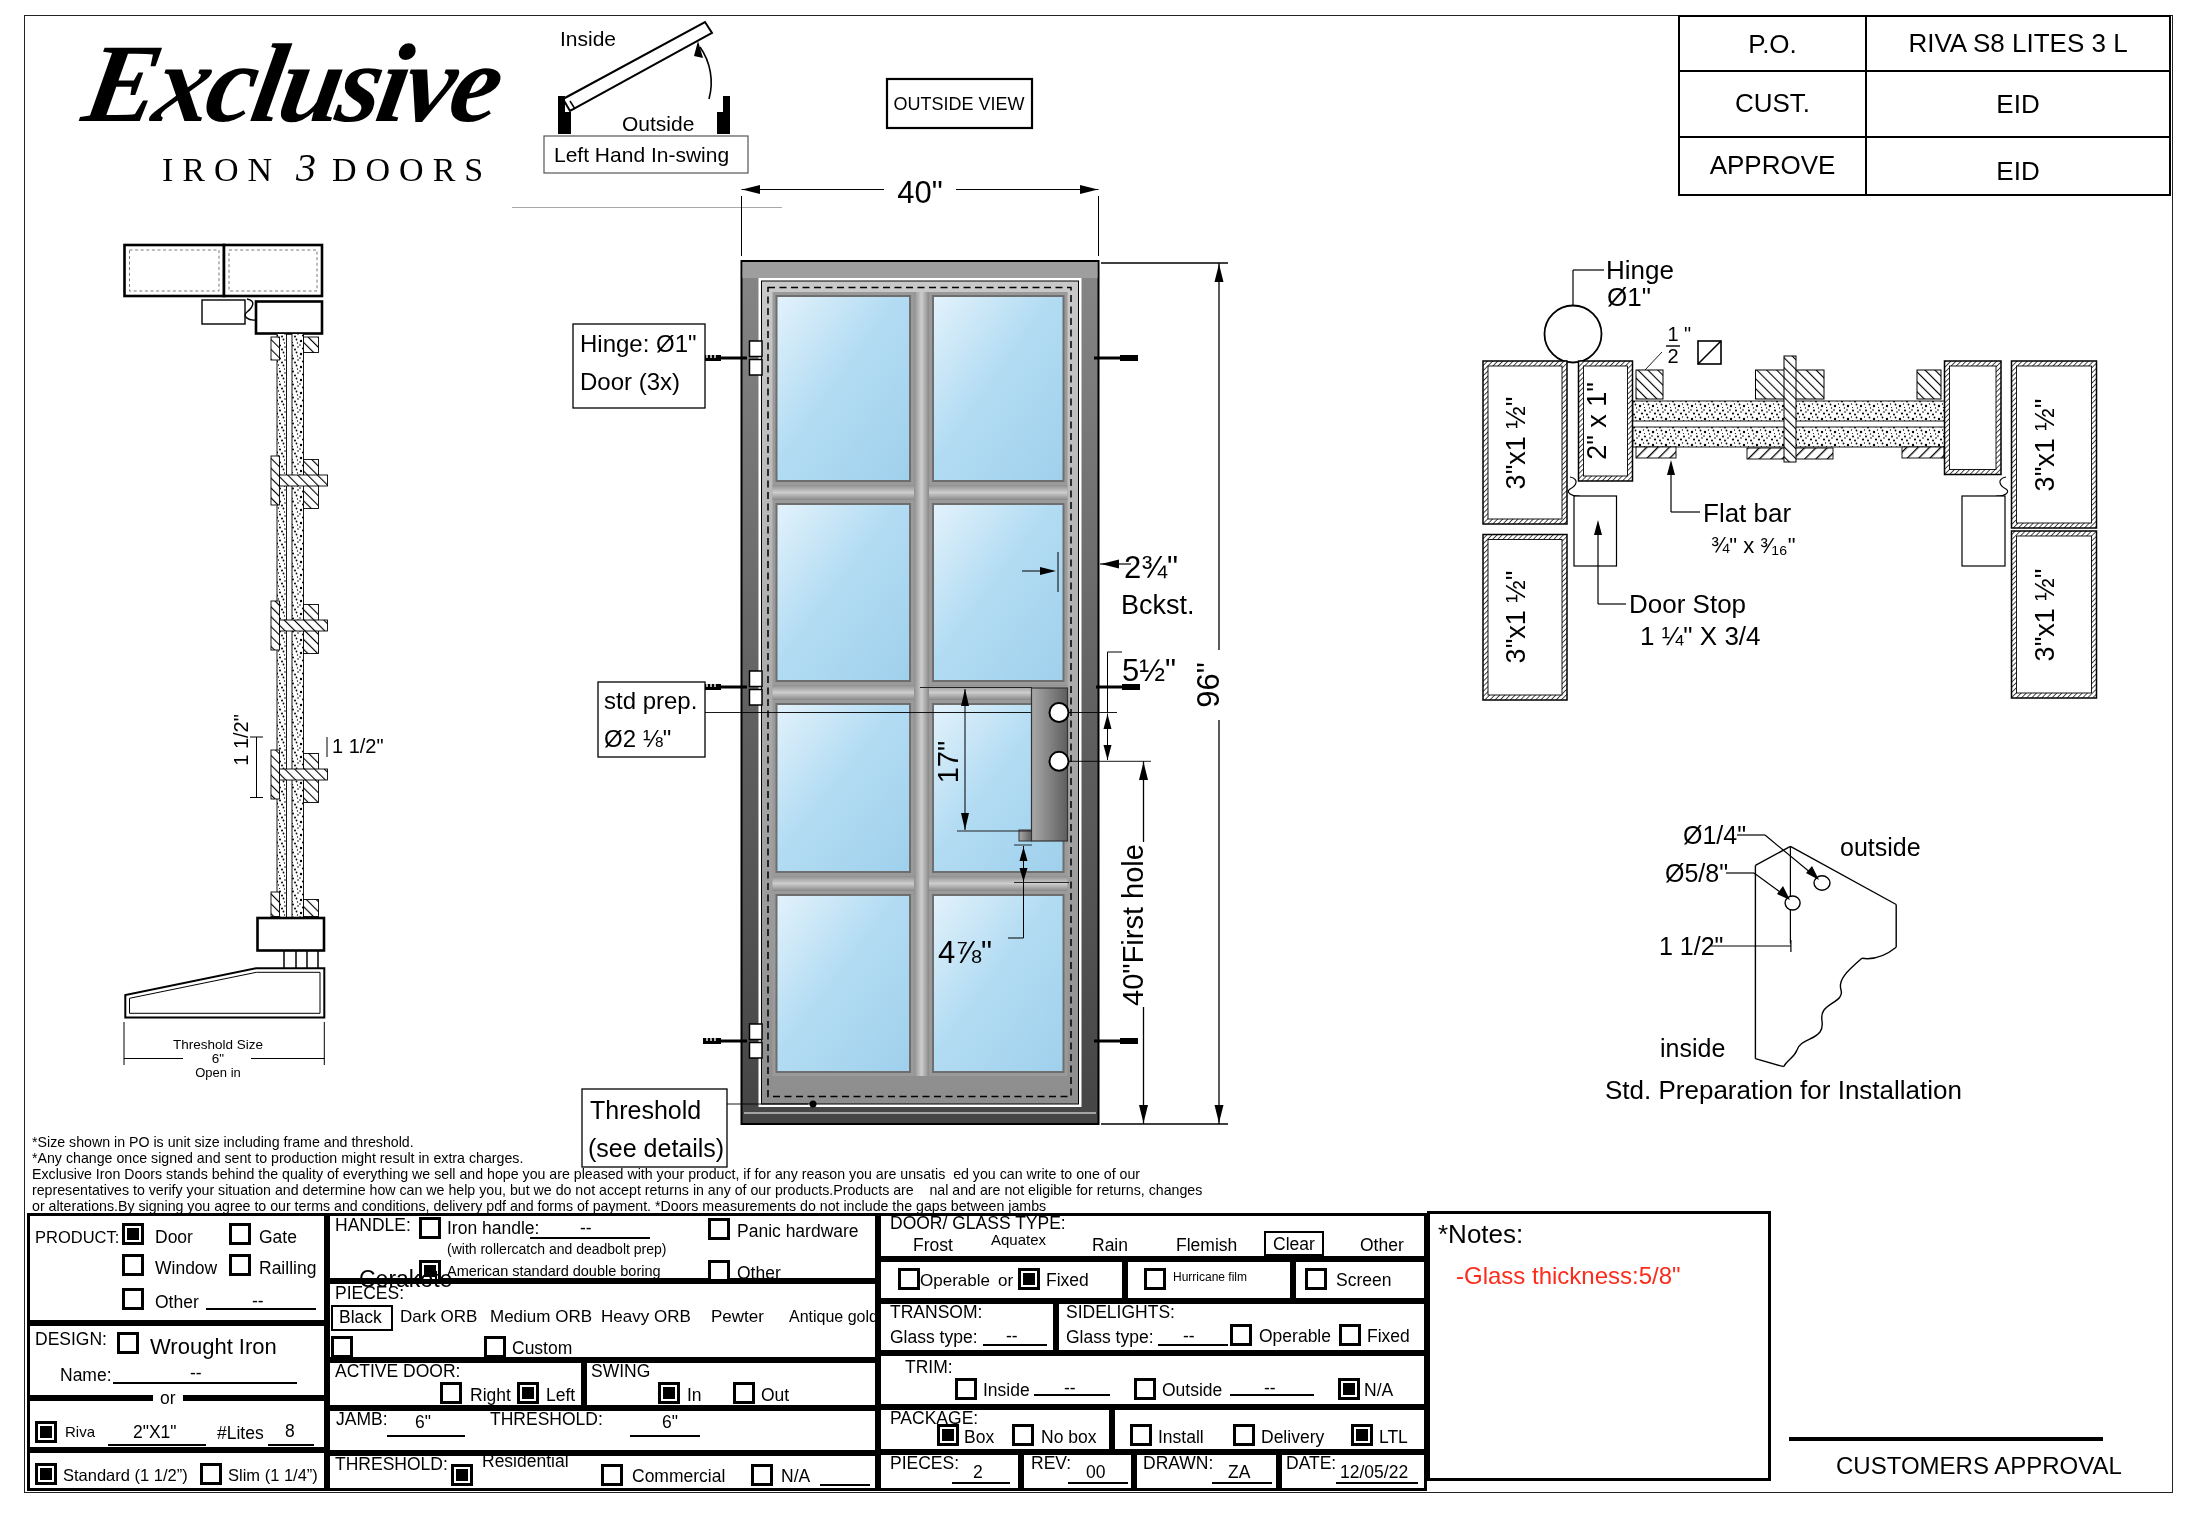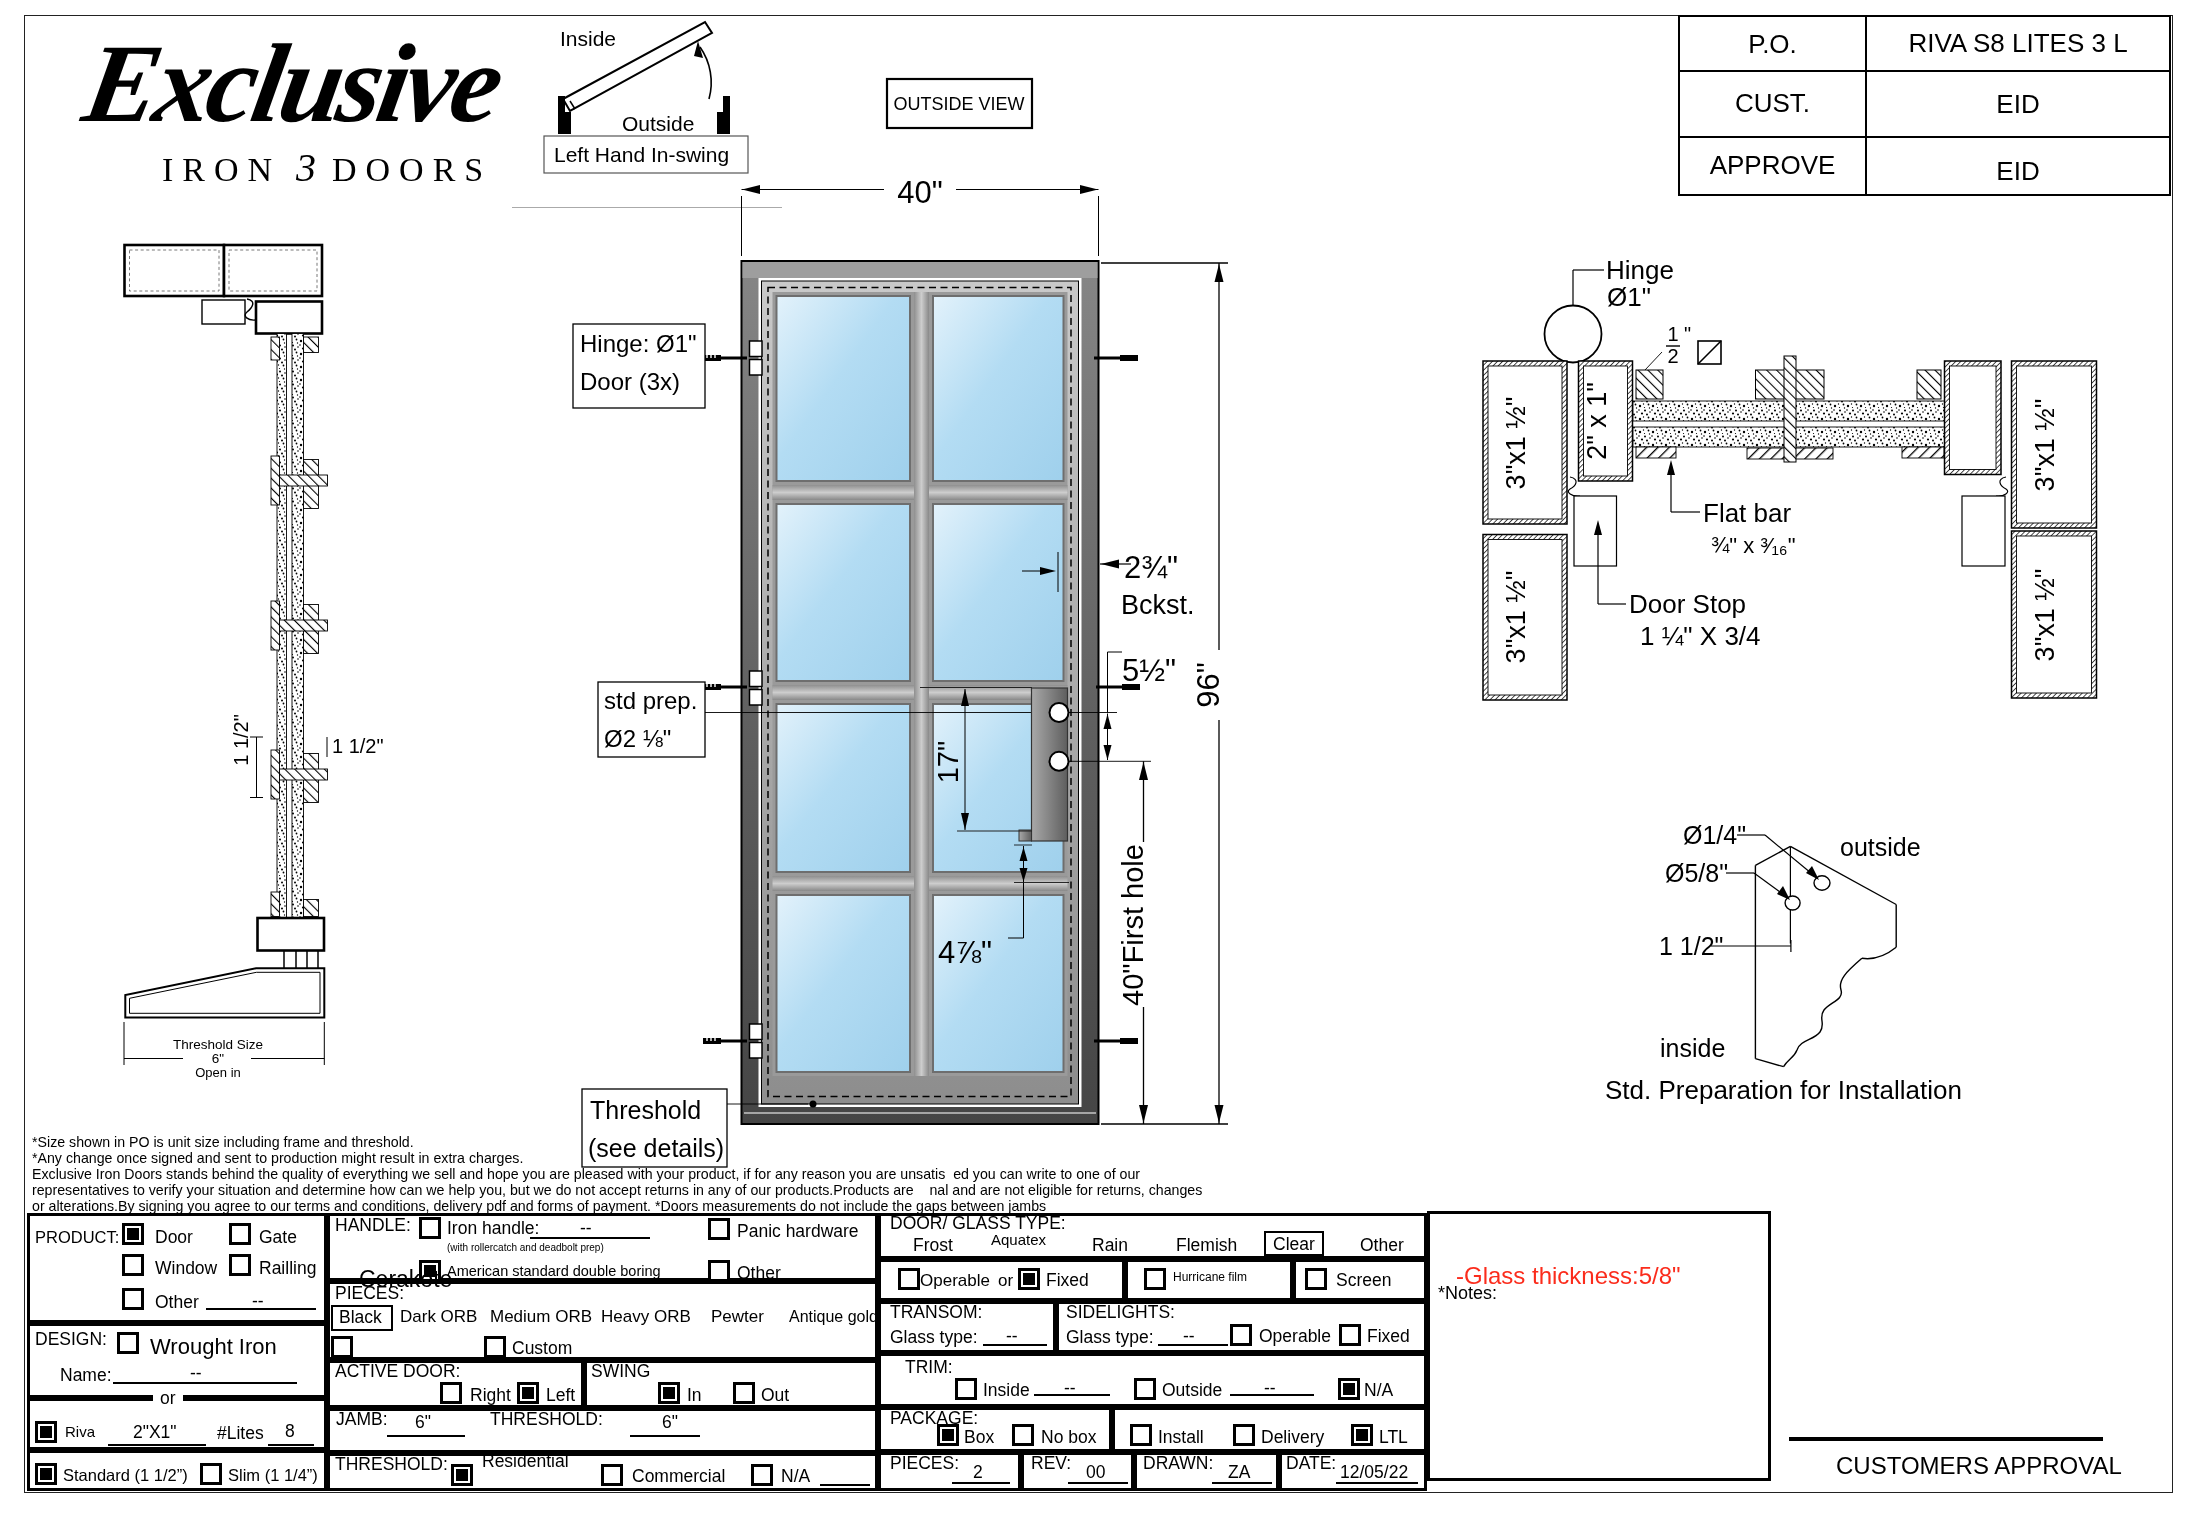--- a/index.html
+++ b/index.html
@@ -40,21 +40,21 @@
 
 <div class="t" style="left:32px;top:1135px;font-size:14.2px;line-height:15.9px">
 *Size shown in PO is unit size including frame and threshold.<br>
 *Any change once signed and sent to production might result in extra charges.<br>
 Exclusive Iron Doors stands behind the quality of everything we sell and hope you are pleased with your product, if for any reason you are unsatis&nbsp;&nbsp;ed you can write to one of our<br>
 representatives to verify your situation and determine how can we help you, but we do not accept returns in any of our products.Products are&nbsp;&nbsp;&nbsp;&nbsp;nal and are not eligible for returns, changes<br>
 or alterations.By signing you agree to our terms and conditions, delivery pdf and forms of payment.&nbsp;*Doors measurements do not include the gaps between jambs
 </div>
 
 <div class="cell" style="left:1427px;top:1211px;width:344px;height:270px;border-width:3px"></div>
-<div class="t" style="left:1438px;top:1284px;font-size:18px">*Notes:</div>
+<div class="t" style="left:1438px;top:1220px;font-size:26px">*Notes:</div>
 
 <div class="t" style="left:1456px;top:1263px;font-size:24px;color:#fb2c1c">-Glass thickness:5/8"</div>
 
 <div style="position:absolute;left:1789px;top:1437px;width:314px;height:4px;background:#000"></div>
 <div class="t" style="left:1836px;top:1453px;font-size:24px">CUSTOMERS APPROVAL</div>
 
 <div id="form">
 
 <div class="cell" style="left:27px;top:1213px;width:300px;height:110px;border-width:3px"></div>
 <div class="t" style="left:35px;top:1228px;font-size:16.5px">PRODUCT:</div>
@@ -94,21 +94,21 @@
     <div class="t" style="left:63px;top:1466px;font-size:16.5px">Standard (1 1/2”)</div>
 <div class="cb" style="left:200px;top:1463px"></div>
     <div class="t" style="left:228px;top:1466px;font-size:16.5px">Slim (1 1/4”)</div>
 
 <div class="cell" style="left:327px;top:1213px;width:551px;height:68px;border-width:3px"></div>
 <div class="t" style="left:335px;top:1216px;font-size:17.5px">HANDLE:</div>
 <div class="cb" style="left:419px;top:1217px"></div>
     <div class="t" style="left:447px;top:1219px;font-size:17.5px">Iron handle:</div>
 <div class="ul" style="left:530px;top:1219px;width:120px;height:18px"></div>
 <div class="t" style="left:580px;top:1219px;font-size:17.5px">--</div>
-<div class="t" style="left:447px;top:1242px;font-size:10px">(with rollercatch and deadbolt prep)</div>
+<div class="t" style="left:447px;top:1242px;font-size:14px">(with rollercatch and deadbolt prep)</div>
 <div class="cb ck" style="left:419px;top:1260px"></div>
     <div class="t" style="left:447px;top:1264px;font-size:14.5px">American standard double boring</div>
 <div class="cb" style="left:708px;top:1218px"></div>
     <div class="t" style="left:737px;top:1222px;font-size:17.5px">Panic hardware</div>
 <div class="cb" style="left:708px;top:1260px"></div>
     <div class="t" style="left:737px;top:1264px;font-size:17.5px">Other</div>
 
 <div class="cell" style="left:327px;top:1281px;width:551px;height:79px;border-width:3px"></div>
 <div class="t" style="left:335px;top:1284px;font-size:17.5px">PIECES:</div>
 <div class="cell" style="left:331px;top:1305px;width:62px;height:26px;border-width:2.5px"></div>

